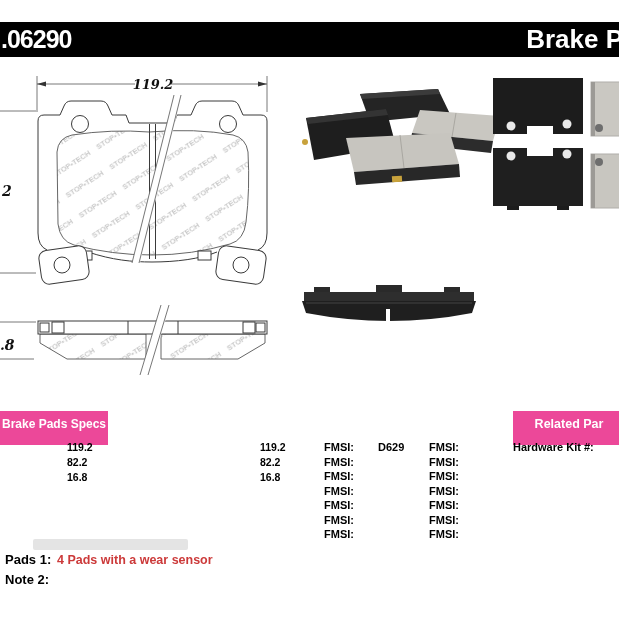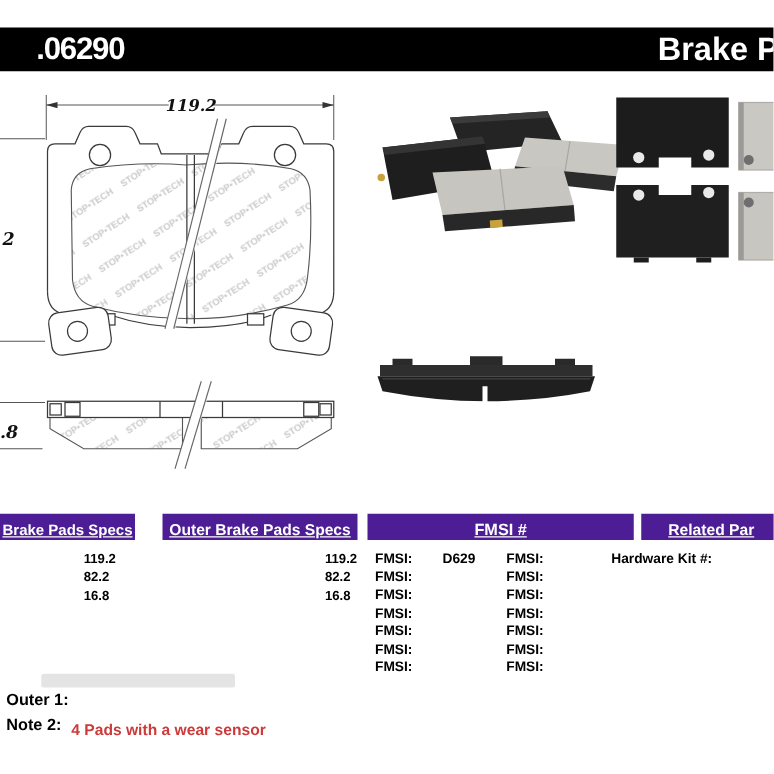--- a/index.html
+++ b/index.html
@@ -1,36 +1,36 @@
 <!DOCTYPE html>
 <html><head>
 <meta charset="utf-8">
 <style>
   html,body{margin:0;padding:0;background:#fff;}
   .page{position:relative;width:619px;height:619px;background:#fff;overflow:hidden;
         font-family:"Liberation Sans",sans-serif;color:#000;}
   
   .tbar{position:absolute;left:0;top:22px;width:619px;height:35px;background:#000;}
   .pn{position:absolute;left:1px;top:22px;height:35px;line-height:35px;color:#fff;
-      font-size:25px;font-weight:bold;letter-spacing:-1px;white-space:nowrap;padding-left:28px;}
+      font-size:25px;font-weight:bold;letter-spacing:-1px;white-space:nowrap;}
   .tt{position:absolute;right:-4px;top:22px;height:35px;line-height:35px;color:#fff;
       font-size:26px;font-weight:bold;white-space:nowrap;}
   
-  .hbar{position:absolute;top:411px;height:21px;background:#4c1d95;color:#fff;font-weight:bold;
-        text-align:center;line-height:26px;white-space:nowrap;overflow:hidden;text-decoration:underline;}
+  .hbar{position:absolute;top:411px;height:34px;background:#ec4899;color:#fff;font-weight:bold;
+        text-align:center;line-height:26px;white-space:nowrap;overflow:hidden;}
   .hbar1{left:0;width:108px;font-size:12px;}
   .hbar2{left:130px;width:156px;font-size:12.5px;}
   .hbar3{left:294px;width:213px;font-size:13px;}
   .hbar4{left:513px;width:112px;font-size:12.5px;}
   
   .srow{position:absolute;height:14px;font-size:10.5px;font-weight:bold;white-space:nowrap;}     
   .val-l{position:absolute;white-space:nowrap;}
-  .fmsi-lbl{position:absolute;font-size:11px;font-weight:bold;white-space:nowrap;}
+  .fmsi-lbl{position:absolute;font-size:11px;font-weight:bold;white-space:nowrap;margin-left:24px;}
   .note-lbl{position:absolute;left:5px;font-size:13px;font-weight:bold;}
-  .note-txt{position:absolute;left:57px;font-size:12.5px;font-weight:bold;color:#cc3a3a;margin-top:24px;}
+  .note-txt{position:absolute;left:57px;font-size:12.5px;font-weight:bold;color:#cc3a3a;}
   .smudge{position:absolute;left:33px;top:539px;width:155px;height:11px;background:#e4e4e4;border-radius:2px;}
   svg{position:absolute;}
   .dimtxt{font-family:"DejaVu Serif",serif;font-style:italic;font-weight:bold;fill:#111;}
 </style>
 </head>
 <body>
 
 <div class="page">
 
   <div class="tbar"></div>
@@ -147,22 +147,20 @@
     <rect x="18" y="7" width="16" height="7" fill="#2a2a2a"></rect>
     <rect x="80" y="5" width="26" height="9" fill="#2a2a2a"></rect>
     <rect x="148" y="7" width="16" height="7" fill="#2a2a2a"></rect>
     <rect x="8" y="12" width="170" height="9" fill="#2e2e2e"></rect>
     <path d="M6,21 L180,21 L176,33 Q135,41 93,41 Q52,41 10,33 Z" fill="#1f1f1f"></path>
     <line x1="10" y1="23" x2="176" y2="23" stroke="#454545" stroke-width="1"></line>
     <rect x="90" y="29" width="4" height="13" fill="#ffffff"></rect>
   </svg>
 
   <div class="hbar hbar1">Brake Pads Specs</div>
-  <div class="hbar hbar2">Outer Brake Pads Specs</div>
-  <div class="hbar hbar3">FMSI #</div>
   <div class="hbar hbar4">Related Par</div>
 
   <div class="srow" style="top:441px">
 
     <span class="val-l" style="left:67px">119.2</span>
   </div>
   <div class="srow" style="top:456px">
 
     <span class="val-l" style="left:67px">82.2</span>
   </div>
@@ -202,18 +200,18 @@
   <span class="fmsi-lbl" style="left:405px;top:470px">FMSI:</span>
   <span class="fmsi-lbl" style="left:405px;top:485px">FMSI:</span>
   <span class="fmsi-lbl" style="left:405px;top:499px">FMSI:</span>
   <span class="fmsi-lbl" style="left:405px;top:514px">FMSI:</span>
   <span class="fmsi-lbl" style="left:405px;top:528px">FMSI:</span>
 
   <span class="fmsi-lbl" style="left:489px;top:441px">Hardware Kit #:</span>
   <span class="fmsi-lbl" style="left:588px;top:441px"></span>
 
   <div class="smudge"></div>
-  <span class="note-lbl" style="top:552px">Outer 1:</span>
+  <span class="note-lbl" style="top:552px">Pads 1:</span>
   <span class="note-txt" style="top:553px">4 Pads with a wear sensor</span>
   <span class="note-lbl" style="top:572px">Note 2:</span>
   <span class="note-txt" style="top:573px"></span>
 
 </div>
 
 </body></html>

